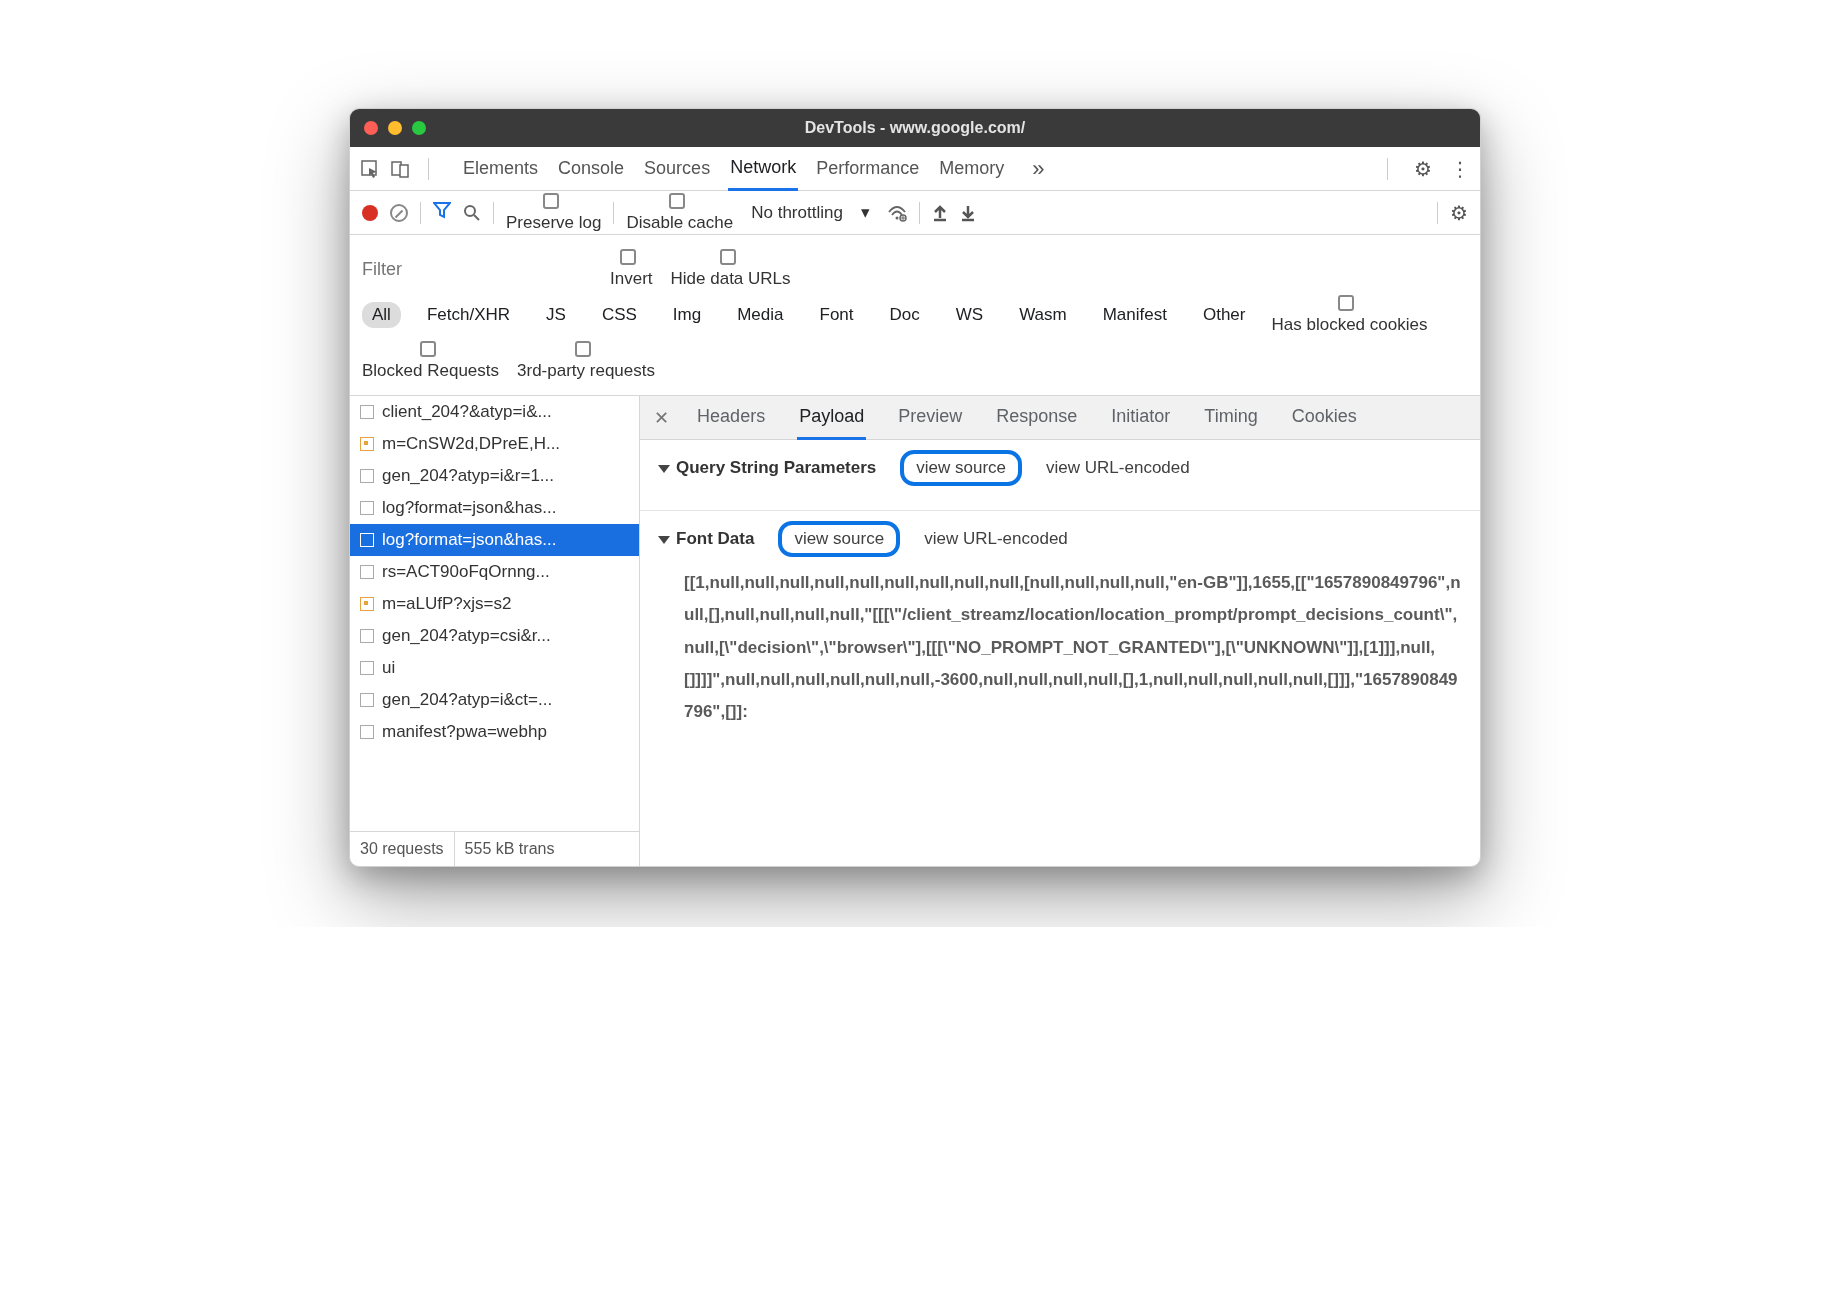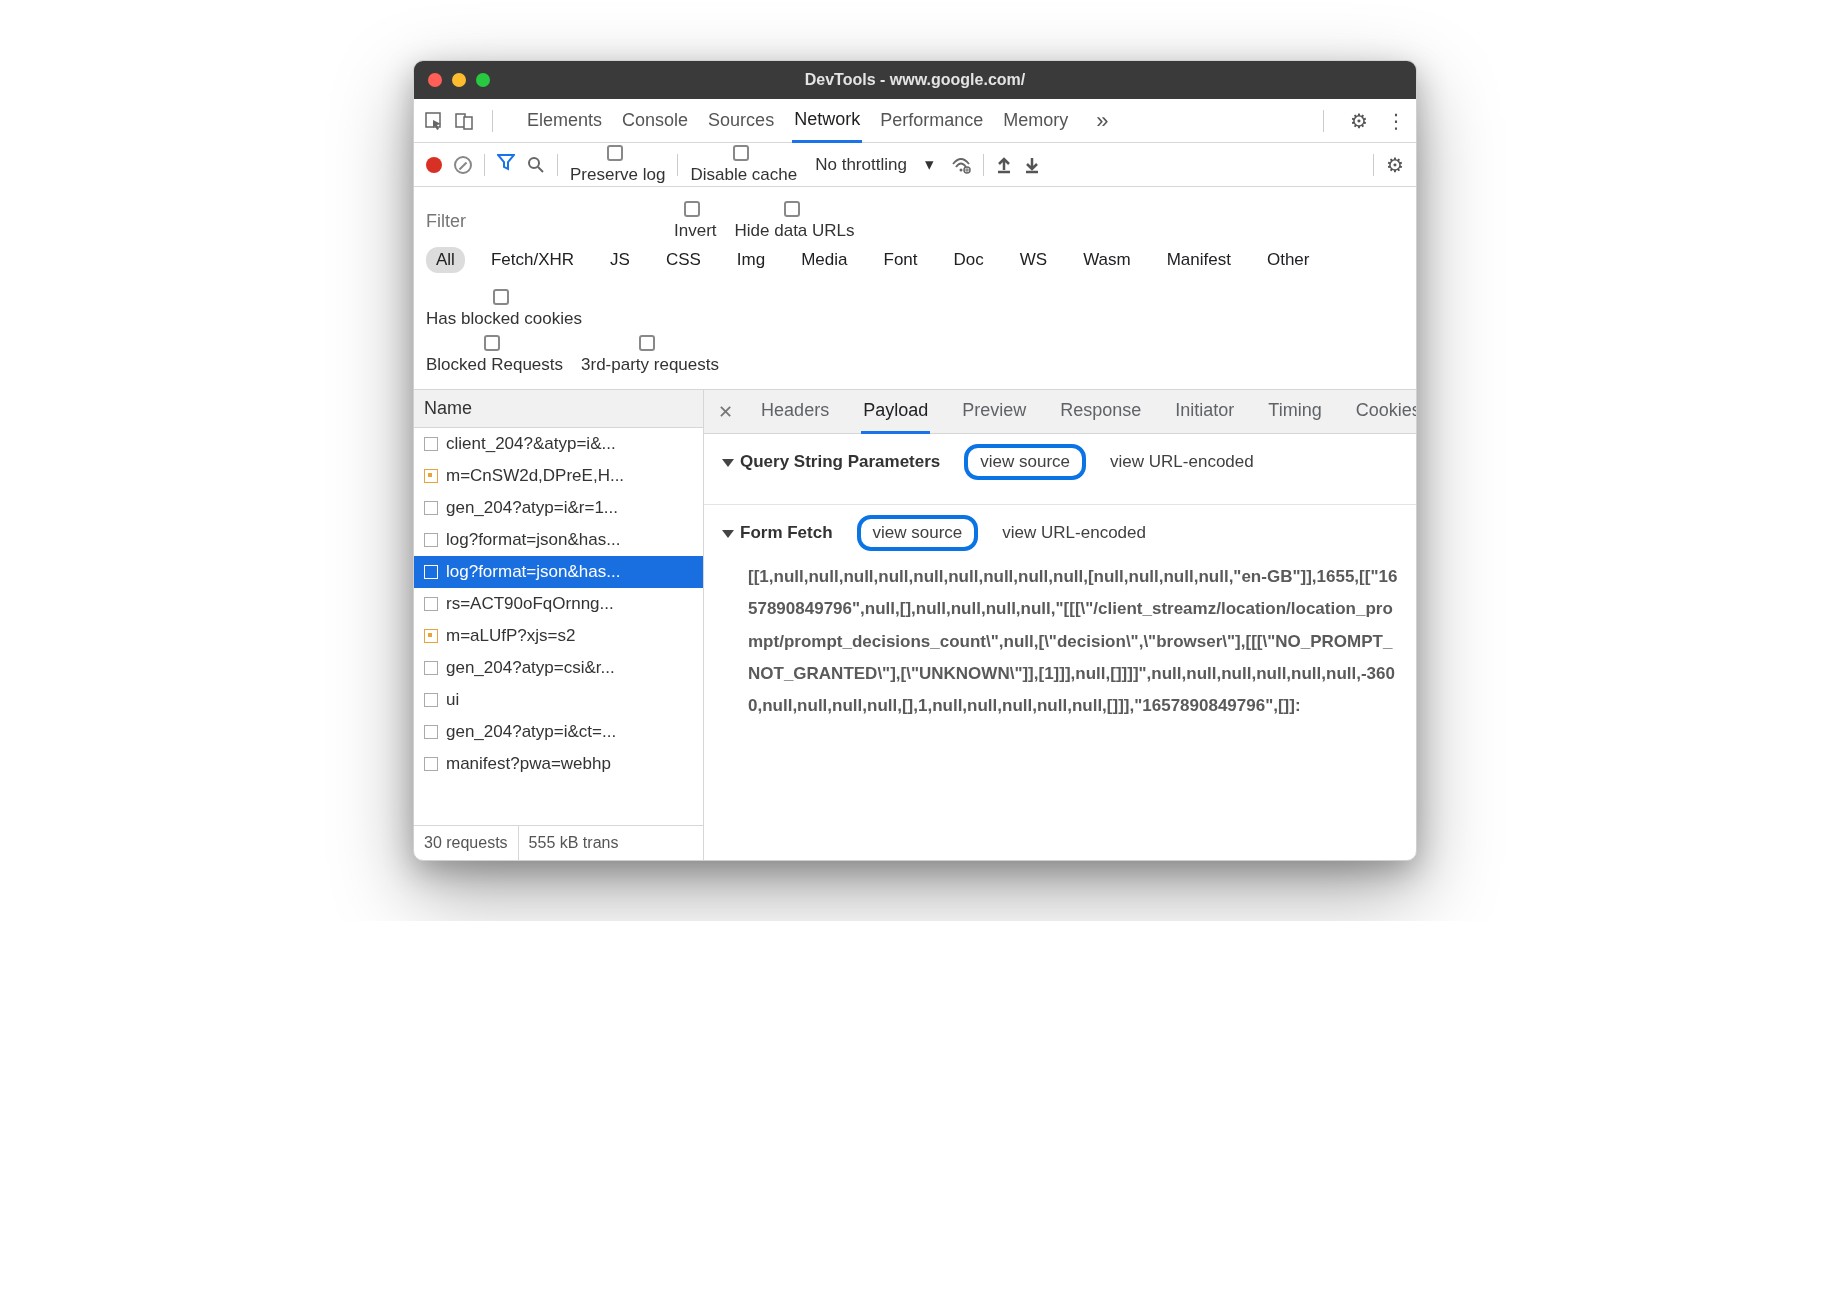--- a/index.html
+++ b/index.html
@@ -5,26 +5,27 @@
   * { box-sizing: border-box; margin: 0; padding: 0; }
   body {
     font-family: -apple-system, BlinkMacSystemFont, "Segoe UI", Helvetica, Arial, sans-serif;
     background: #fff;
     display: flex;
     justify-content: center;
     align-items: flex-start;
     padding: 60px;
   }
   .window {
-    width: 1004px;
+    width: 1132px;
     border-radius: 10px;
     overflow: hidden;
     box-shadow: 0 30px 80px rgba(0,0,0,0.35), 0 10px 30px rgba(0,0,0,0.25);
     background: #fff;
     border: 1px solid #d0d0d0;
+    margin-top: 48px;
   }
   .titlebar {
     background: #3a3a3a;
     color: #d8d8d8;
     height: 38px;
     display: flex;
     align-items: center;
     padding: 0 14px;
     position: relative;
   }
@@ -236,21 +237,20 @@
         </label>
       <label class="cb-wrap">
           <span class="cb"></span>
           <span>3rd-party requests</span>
         </label>
     </div>
   </div>
 
   <div class="content">
     <div class="sidebar">
-      <div class="sidebar-header">Name</div>
       <div class="reqlist" id="reqlist">
           <div class="req">
             <span class="fi"></span>
             <span style="overflow: hidden; text-overflow: ellipsis;">client_204?&amp;atyp=i&amp;...</span>
           </div>
           <div class="req">
             <span class="fi js"></span>
             <span style="overflow: hidden; text-overflow: ellipsis;">m=CnSW2d,DPreE,H...</span>
           </div>
           <div class="req">
@@ -314,21 +314,21 @@
         <div class="section">
           <div class="section-head">
             <span><span class="tri"></span><span class="sec-title">Query String Parameters</span></span>
             <span class="link hilite">view source</span>
             <span class="link">view URL-encoded</span>
           </div>
         </div>
 
         <div class="section" style="border-bottom:none;">
           <div class="section-head">
-            <span><span class="tri"></span><span class="sec-title">Form Fetch</span></span>
+            <span><span class="tri"></span><span class="sec-title">Font Data</span></span>
             <span class="link hilite">view source</span>
             <span class="link">view URL-encoded</span>
           </div>
           <div class="raw">[[1,null,null,null,null,null,null,null,null,null,[null,null,null,null,"en-GB"]],1655,[["1657890849796",null,[],null,null,null,null,"[[[\"/client_streamz/location/location_prompt/prompt_decisions_count\",null,[\"decision\",\"browser\"],[[[\"NO_PROMPT_NOT_GRANTED\"],[\"UNKNOWN\"]],[1]]],null,[]]]]",null,null,null,null,null,null,-3600,null,null,null,null,[],1,null,null,null,null,null,[]]],"1657890849796",[]]:</div>
         </div>
 
       </div>
     </div>
   </div>
 

